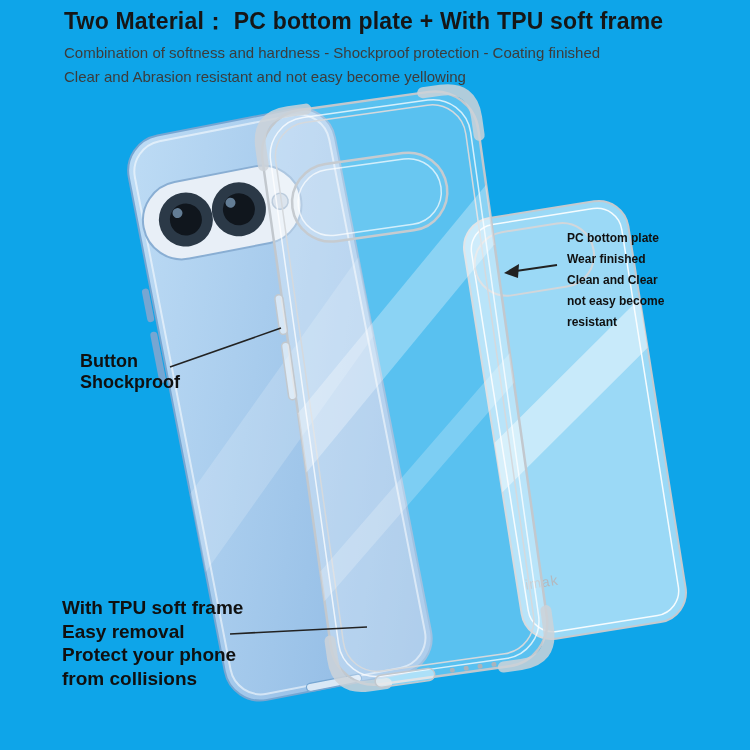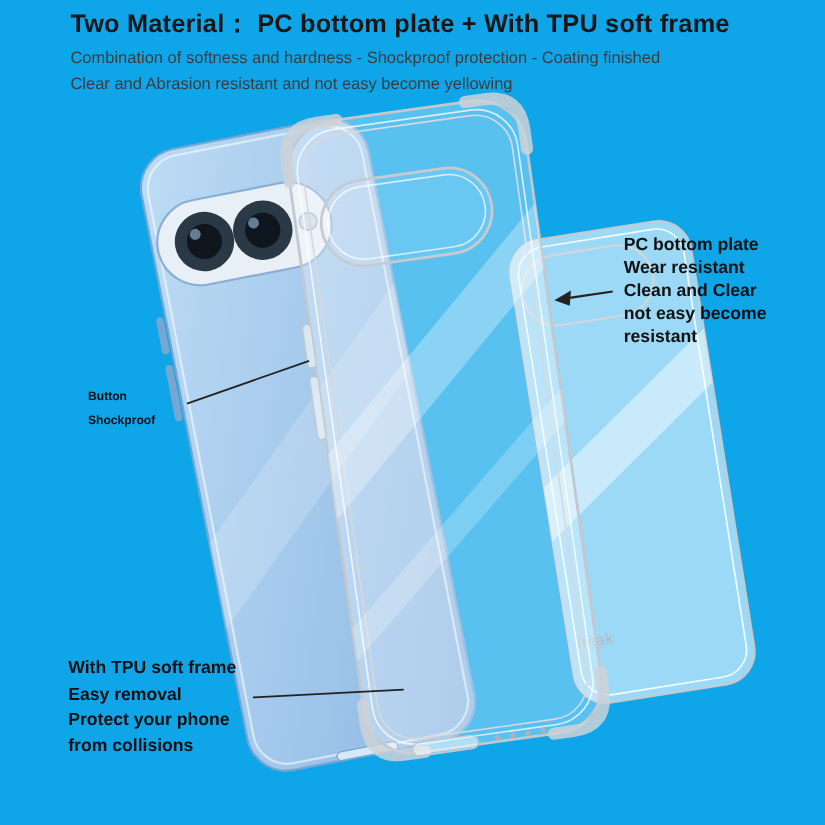--- a/index.html
+++ b/index.html
@@ -8,23 +8,23 @@
 
   .header { position:absolute; left:64px; top:6px; width:670px; }
   .title { font-size:23px; line-height:30px; font-weight:700; color:#161616; letter-spacing:0.2px; }
   .subtitle { font-size:15px; line-height:24px; color:#3c3c3c; font-weight:400; }
   .subtitle.first { margin-top:5px; }
 
   .scene { position:absolute; left:0; top:0; width:750px; height:750px; }
 
   .ann { position:absolute; font-weight:700; color:#101010; }
   .ann div { white-space:nowrap; }
-  .ann-button-protection { left:80px; top:351px; font-size:11px; line-height:21px; }
-  .ann-pc-plate { left:567px; top:212px; font-size:16px; line-height:21px; }
-  .ann-tpu-frame { left:62px; top:596px; font-size:16px; line-height:23.5px; }
+  .ann-button-protection { left:80px; top:351px; font-size:18px; line-height:21px; }
+  .ann-pc-plate { left:567px; top:228px; font-size:12px; line-height:21px; }
+  .ann-tpu-frame { left:62px; top:596px; font-size:19px; line-height:23.5px; }
 </style>
 </head>
 <body>
 
 <div class="canvas">
 
   <header class="header">
     <h1 class="title">Two Material：  PC bottom plate + With TPU soft frame</h1>
     <p class="subtitle first">Combination of softness and hardness - Shockproof protection - Coating finished</p>
     <p class="subtitle">Clear and Abrasion resistant and not easy become yellowing</p>
@@ -100,21 +100,21 @@
     <line x1="230" y1="634" x2="367" y2="627" stroke="#222222" stroke-width="1.6"></line>
   </svg>
 
   <div class="ann ann-button-protection">
     <div>Button</div>
     <div>Shockproof</div>
   </div>
 
   <div class="ann ann-pc-plate">
     <div>PC bottom plate</div>
-    <div>Wear resistant</div>
+    <div>Wear finished</div>
     <div>Clean and Clear</div>
     <div>not easy become</div>
     <div>resistant</div>
   </div>
 
   <div class="ann ann-tpu-frame">
     <div>With TPU soft frame</div>
     <div>Easy removal</div>
     <div>Protect your phone</div>
     <div>from collisions</div>

